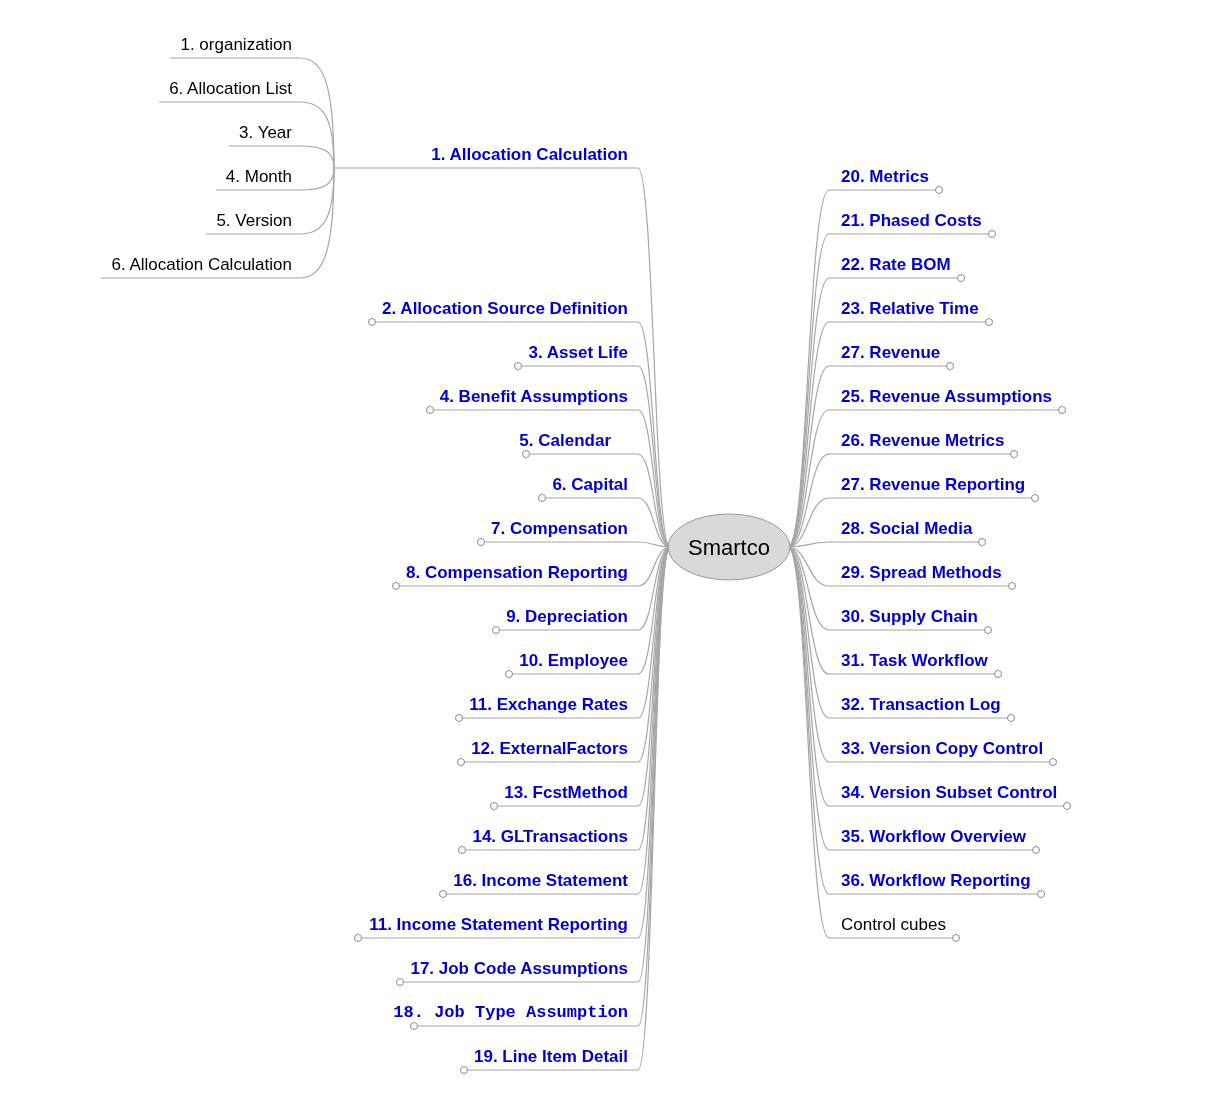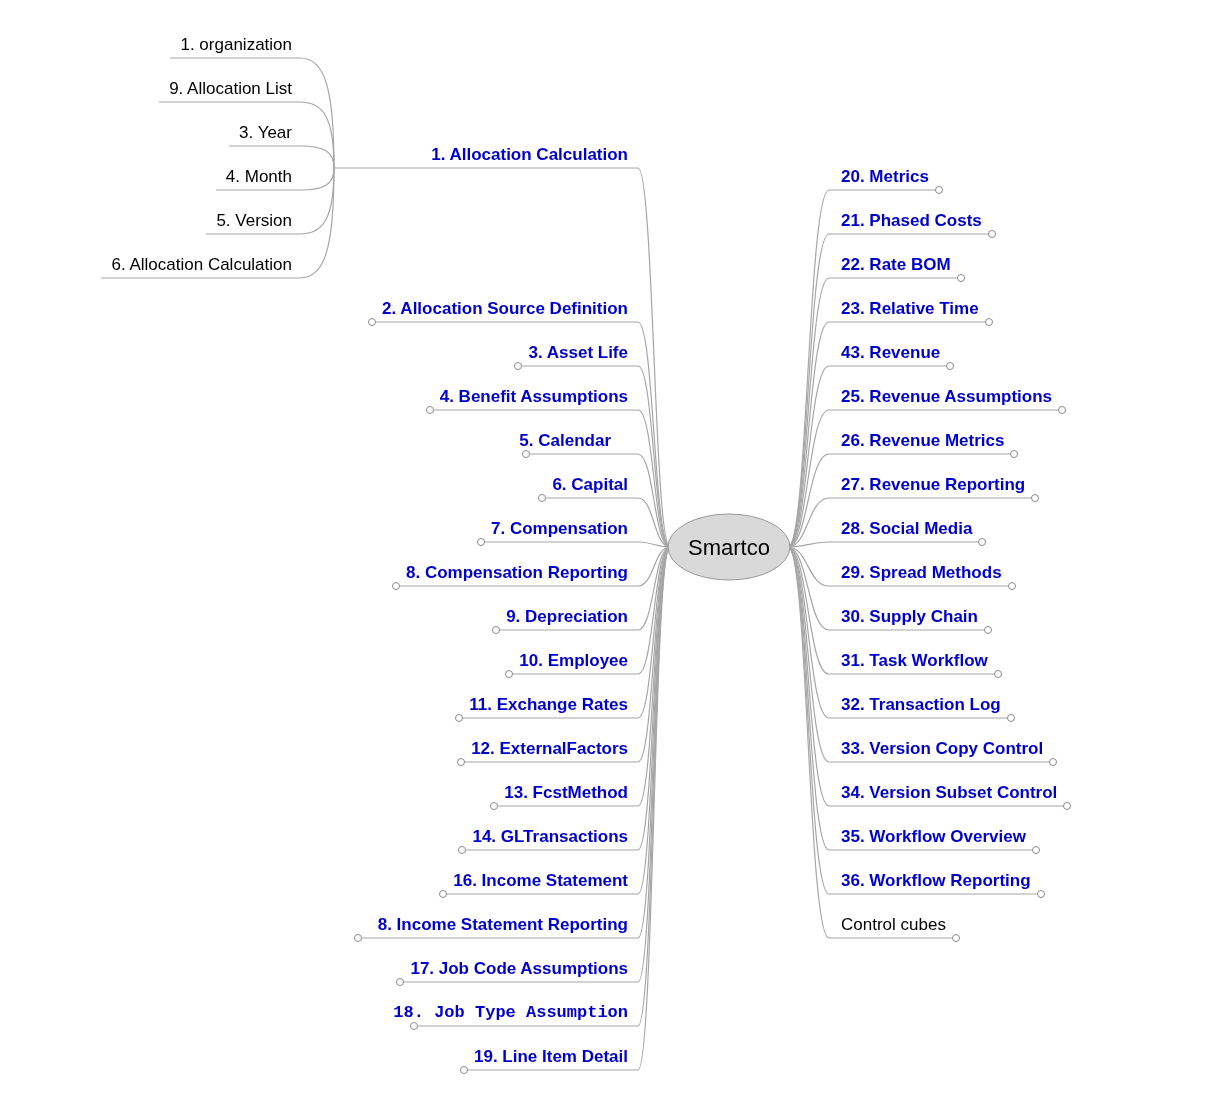--- a/index.html
+++ b/index.html
@@ -116,48 +116,48 @@
       <circle cx="1053" cy="762" r="3.5" fill="#ffffff" stroke="#8c8c8c" stroke-width="1"></circle>
       <circle cx="1067" cy="806" r="3.5" fill="#ffffff" stroke="#8c8c8c" stroke-width="1"></circle>
       <circle cx="1036" cy="850" r="3.5" fill="#ffffff" stroke="#8c8c8c" stroke-width="1"></circle>
       <circle cx="1041" cy="894" r="3.5" fill="#ffffff" stroke="#8c8c8c" stroke-width="1"></circle>
       <circle cx="956" cy="938" r="3.5" fill="#ffffff" stroke="#8c8c8c" stroke-width="1"></circle>
     </svg>
   <div id="labels">
     <div id="center-label" style="left:668px;top:535px;width:122px;">Smartco</div>
   <div class="node-label" style="top: 145px; right: 577px;">1. Allocation Calculation</div>
       <div class="node-label plain" style="top: 35px; right: 913px;">1. organization</div>
-      <div class="node-label plain" style="top: 79px; right: 913px;">9. Allocation List</div>
+      <div class="node-label plain" style="top: 79px; right: 913px;">6. Allocation List</div>
       <div class="node-label plain" style="top: 123px; right: 913px;">3. Year</div>
       <div class="node-label plain" style="top: 167px; right: 913px;">4. Month</div>
       <div class="node-label plain" style="top: 211px; right: 913px;">5. Version</div>
       <div class="node-label plain" style="top: 255px; right: 913px;">6. Allocation Calculation</div>
       <div class="node-label" style="top: 299px; right: 577px;">2. Allocation Source Definition</div>
       <div class="node-label" style="top: 343px; right: 577px;">3. Asset Life</div>
       <div class="node-label" style="top: 387px; right: 577px;">4. Benefit Assumptions</div>
       <div class="node-label" style="top: 431px; right: 594px;">5. Calendar</div>
       <div class="node-label" style="top: 475px; right: 577px;">6. Capital</div>
       <div class="node-label" style="top: 519px; right: 577px;">7. Compensation</div>
       <div class="node-label" style="top: 563px; right: 577px;">8. Compensation Reporting</div>
       <div class="node-label" style="top: 607px; right: 577px;">9. Depreciation</div>
       <div class="node-label" style="top: 651px; right: 577px;">10. Employee</div>
       <div class="node-label" style="top: 695px; right: 577px;">11. Exchange Rates</div>
       <div class="node-label" style="top: 739px; right: 577px;">12. ExternalFactors</div>
       <div class="node-label" style="top: 783px; right: 577px;">13. FcstMethod</div>
       <div class="node-label" style="top: 827px; right: 577px;">14. GLTransactions</div>
       <div class="node-label" style="top: 871px; right: 577px;">16. Income Statement</div>
-      <div class="node-label" style="top: 915px; right: 577px;">8. Income Statement Reporting</div>
+      <div class="node-label" style="top: 915px; right: 577px;">11. Income Statement Reporting</div>
       <div class="node-label" style="top: 959px; right: 577px;">17. Job Code Assumptions</div>
       <div class="node-label" style="top: 1003px; right: 577px; font-family: Liberation Mono, monospace;">18. Job Type Assumption</div>
       <div class="node-label" style="top: 1047px; right: 577px;">19. Line Item Detail</div>
       <div class="node-label" style="top: 167px; left: 841px;">20. Metrics</div>
       <div class="node-label" style="top: 211px; left: 841px;">21. Phased Costs</div>
       <div class="node-label" style="top: 255px; left: 841px;">22. Rate BOM</div>
       <div class="node-label" style="top: 299px; left: 841px;">23. Relative Time</div>
-      <div class="node-label" style="top: 343px; left: 841px;">43. Revenue</div>
+      <div class="node-label" style="top: 343px; left: 841px;">27. Revenue</div>
       <div class="node-label" style="top: 387px; left: 841px;">25. Revenue Assumptions</div>
       <div class="node-label" style="top: 431px; left: 841px;">26. Revenue Metrics</div>
       <div class="node-label" style="top: 475px; left: 841px;">27. Revenue Reporting</div>
       <div class="node-label" style="top: 519px; left: 841px;">28. Social Media</div>
       <div class="node-label" style="top: 563px; left: 841px;">29. Spread Methods</div>
       <div class="node-label" style="top: 607px; left: 841px;">30. Supply Chain</div>
       <div class="node-label" style="top: 651px; left: 841px;">31. Task Workflow</div>
       <div class="node-label" style="top: 695px; left: 841px;">32. Transaction Log</div>
       <div class="node-label" style="top: 739px; left: 841px;">33. Version Copy Control</div>
       <div class="node-label" style="top: 783px; left: 841px;">34. Version Subset Control</div>

